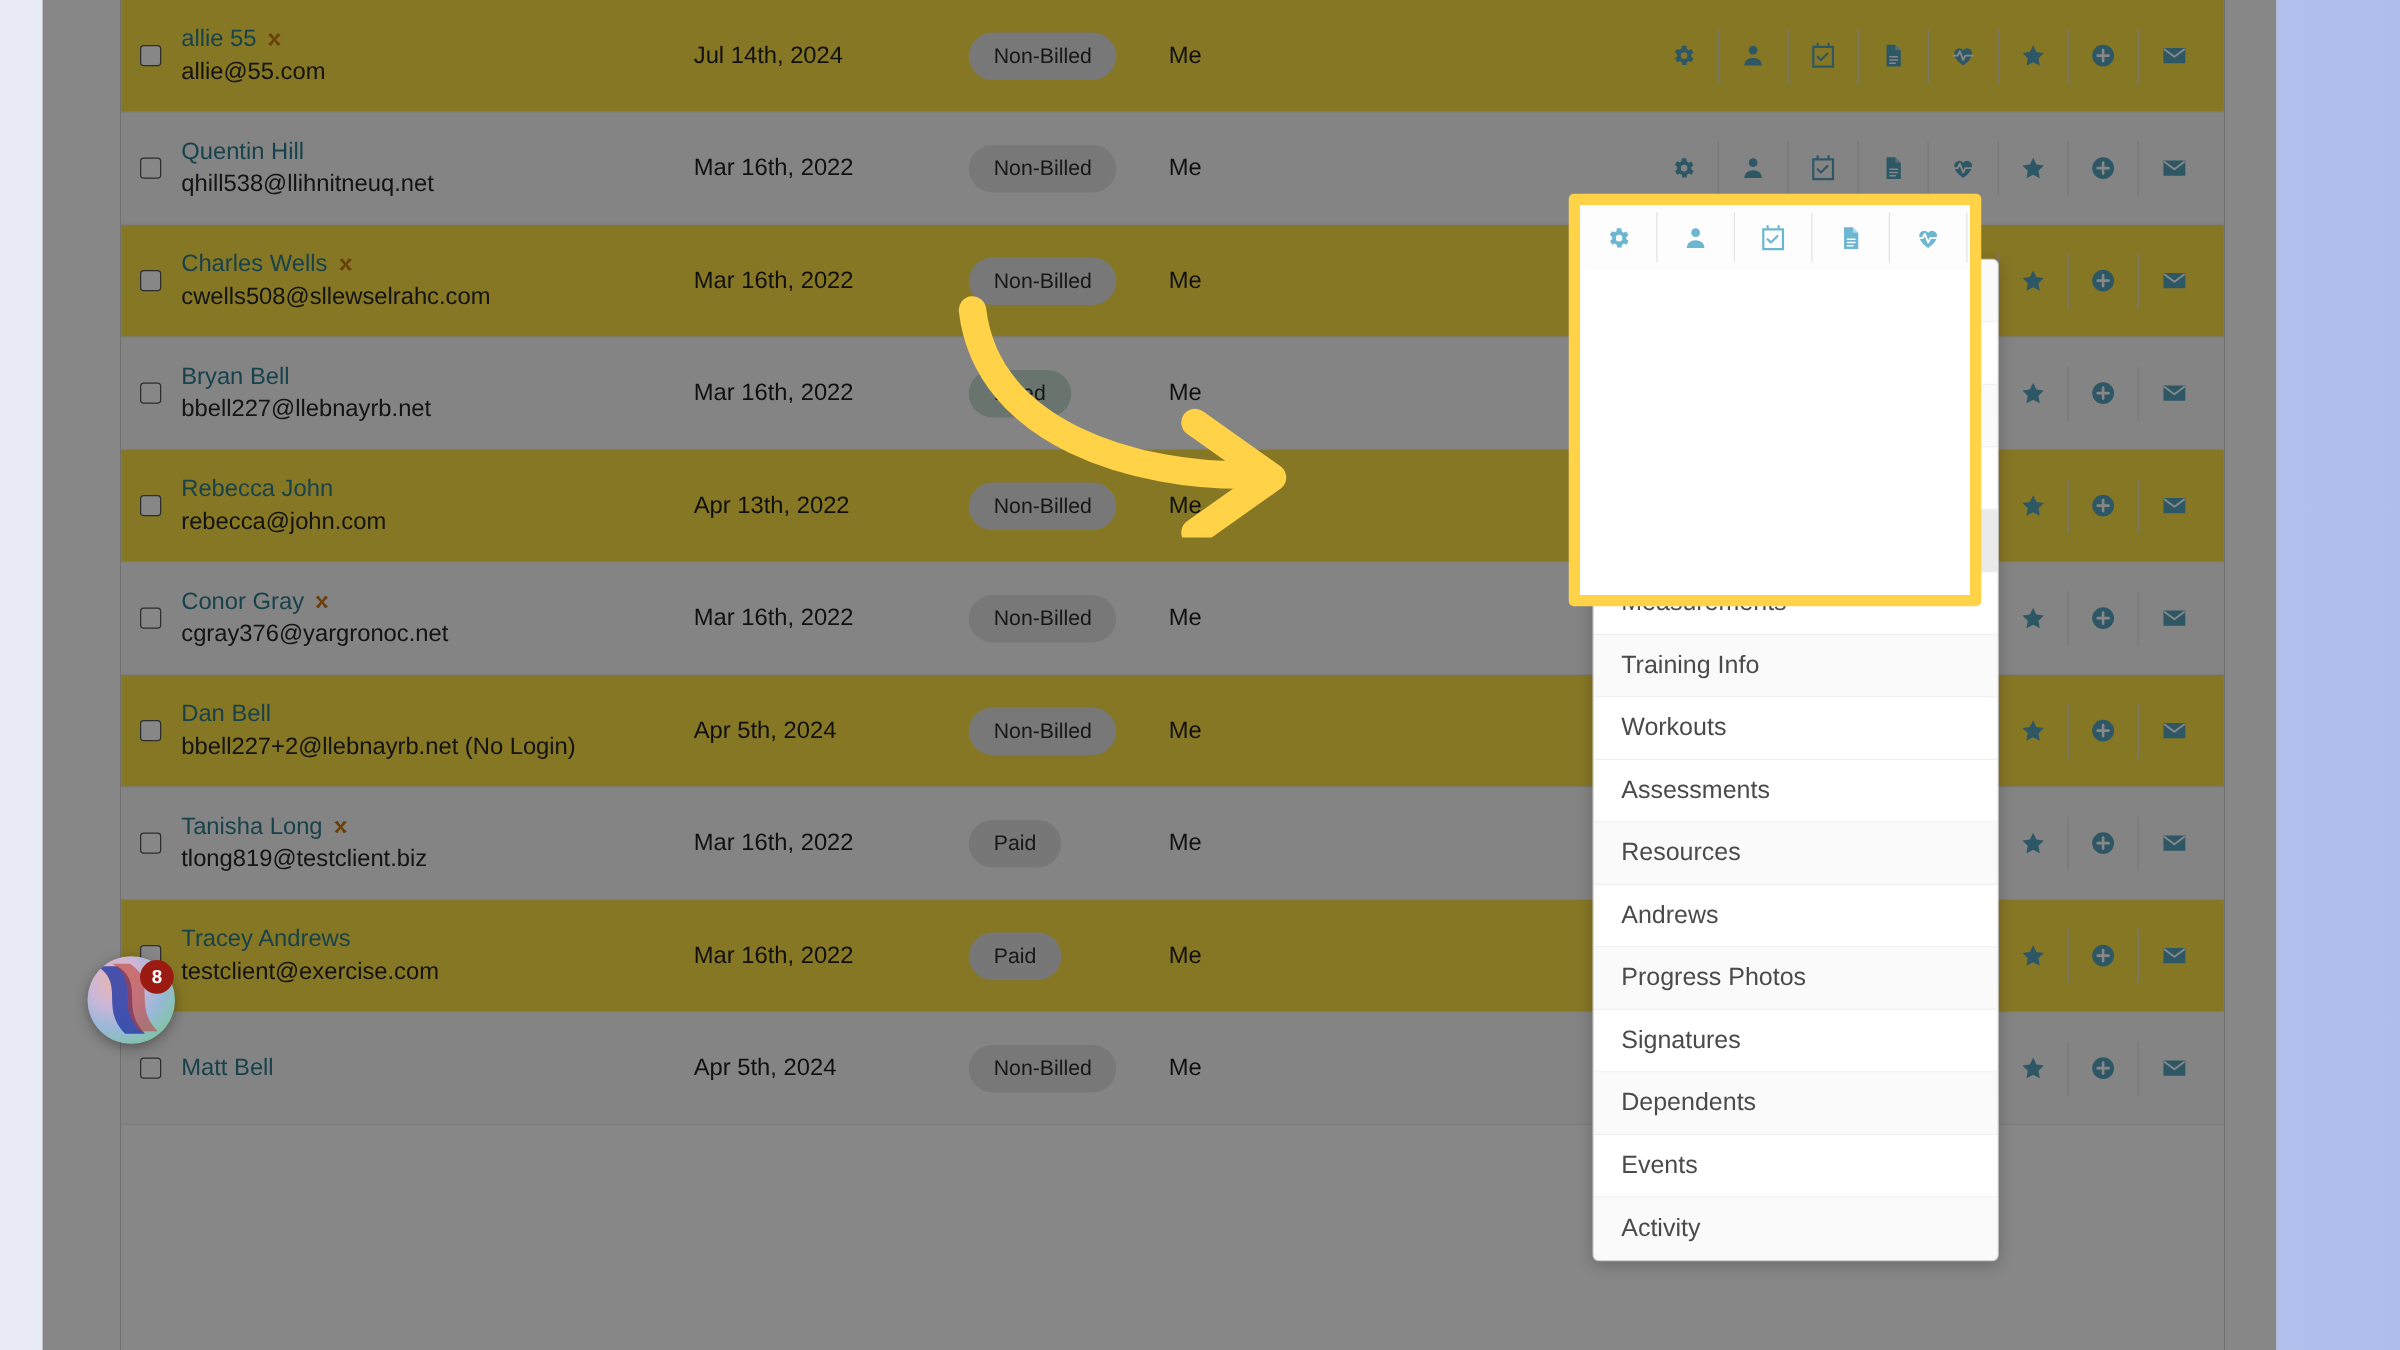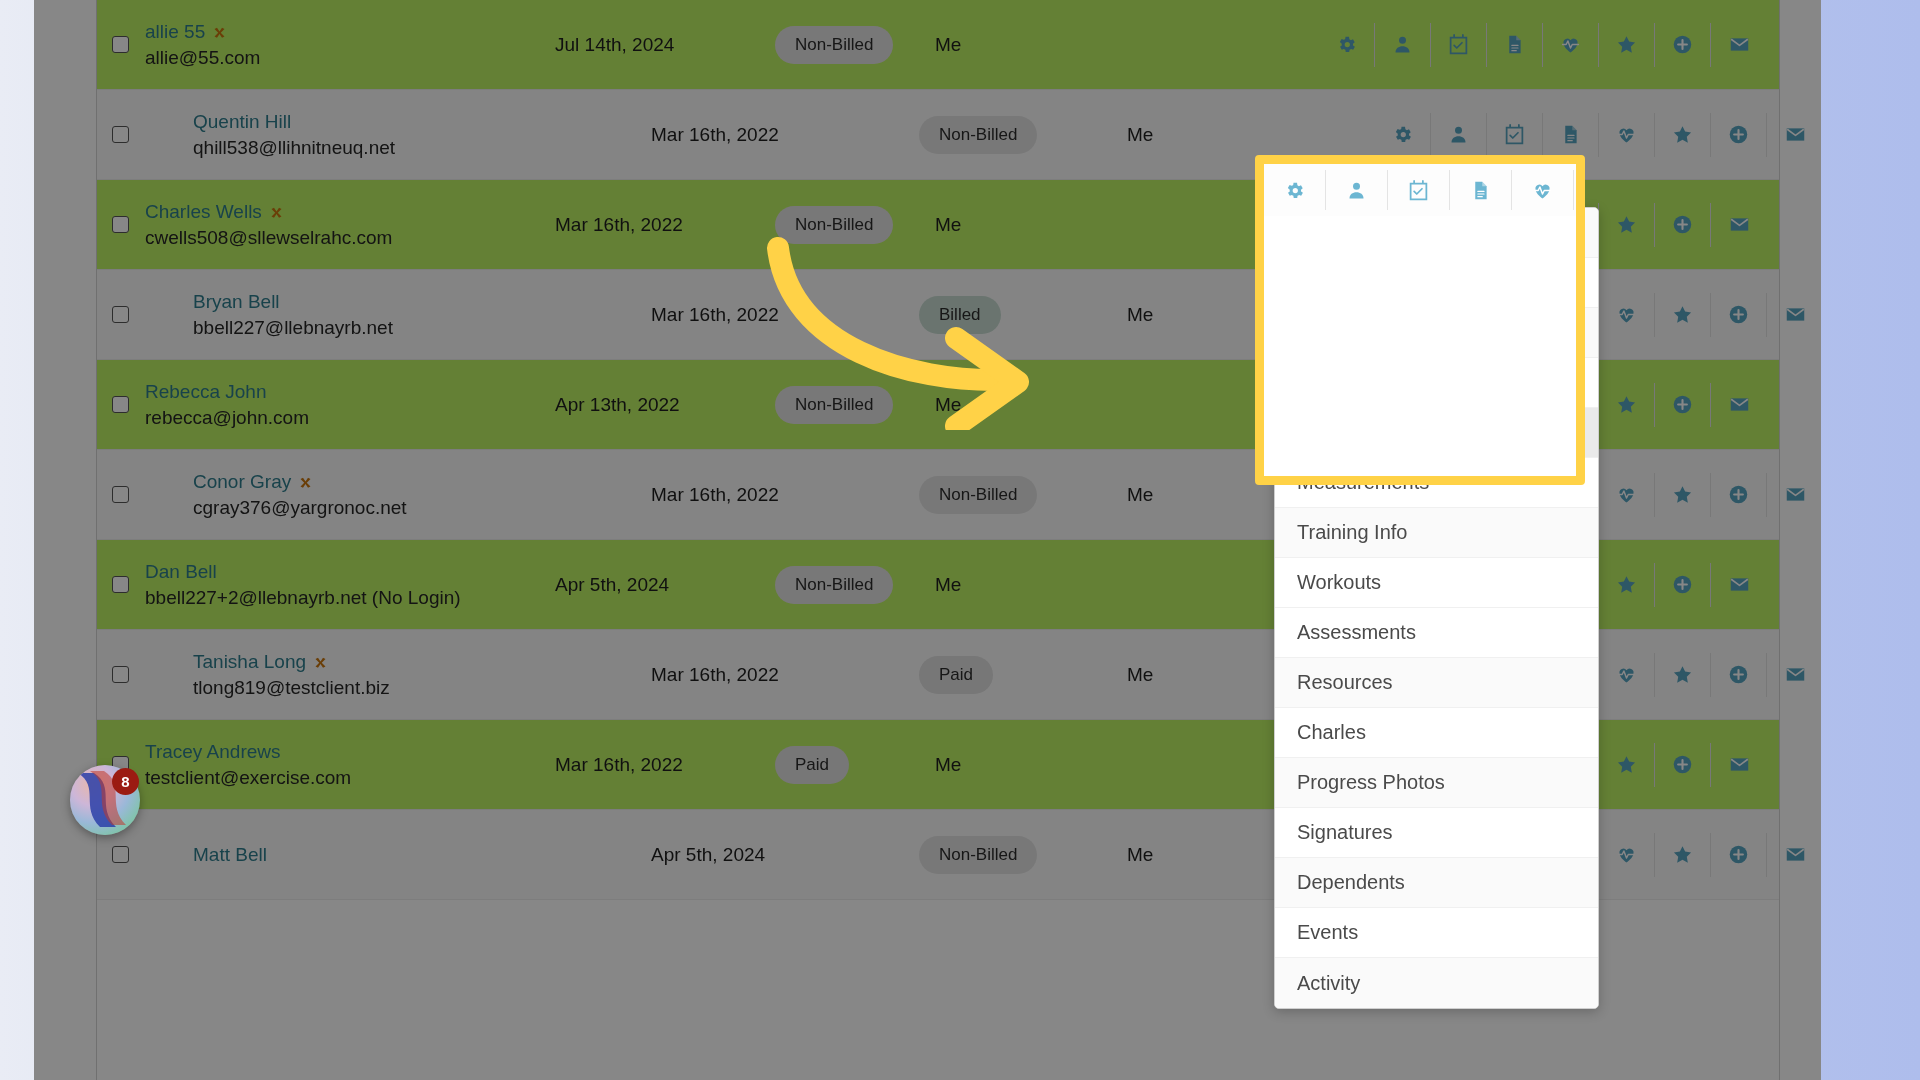--- a/index.html
+++ b/index.html
@@ -38,23 +38,23 @@
   
   .tbl {
     position: absolute; left: 63px; right: 42px; top: 0; bottom: 0;
     background: #ffffff;
   }
   .row {
     position: relative;
     height: 90px;
     display: flex; align-items: center;
     border-bottom: 1px solid #ececec;
-    background: #bef264;
-  }
-  .row.alt { background: #fafafa; gap: 48px; }
+    background: #fde047;
+  }
+  .row.alt { background: #fafafa; }
 
   .c-check { width: 46px; flex: 0 0 46px; display:flex; justify-content:center; }
   .chk {
     width: 17px; height: 17px; border: 1px solid #555;
     border-radius: 3px; background: #fff; display:block; cursor:pointer;
   }
 
   .c-name { flex: 0 0 412px; padding-left: 2px; }
   .nm {
     color: #2f7e8e; font-size: 19px; line-height: 24px;
@@ -854,21 +854,21 @@
     <div class="mi shade">Payment Details</div>
     <div class="mi">Packages</div>
     <div class="mi shade">Group Memberships</div>
     <div class="mi">Visits</div>
     <div class="mi sel">Personal Info</div>
     <div class="mi">Measurements</div>
     <div class="mi shade">Training Info</div>
     <div class="mi">Workouts</div>
     <div class="mi">Assessments</div>
     <div class="mi shade">Resources</div>
-    <div class="mi">Charles</div>
+    <div class="mi">Andrews</div>
     <div class="mi shade">Progress Photos</div>
     <div class="mi">Signatures</div>
     <div class="mi shade">Dependents</div>
     <div class="mi">Events</div>
     <div class="mi shade">Activity</div>
   </div>
 
 <svg id="arrow" viewBox="0 0 300 200">
   <path d="M18 18 C 30 118, 150 152, 242 150" stroke="#ffd247" stroke-width="22" fill="none" stroke-linecap="round"></path>
   <path d="M196 108 L 258 152 L 196 196" stroke="#ffd247" stroke-width="22" fill="none" stroke-linecap="round" stroke-linejoin="round"></path>

